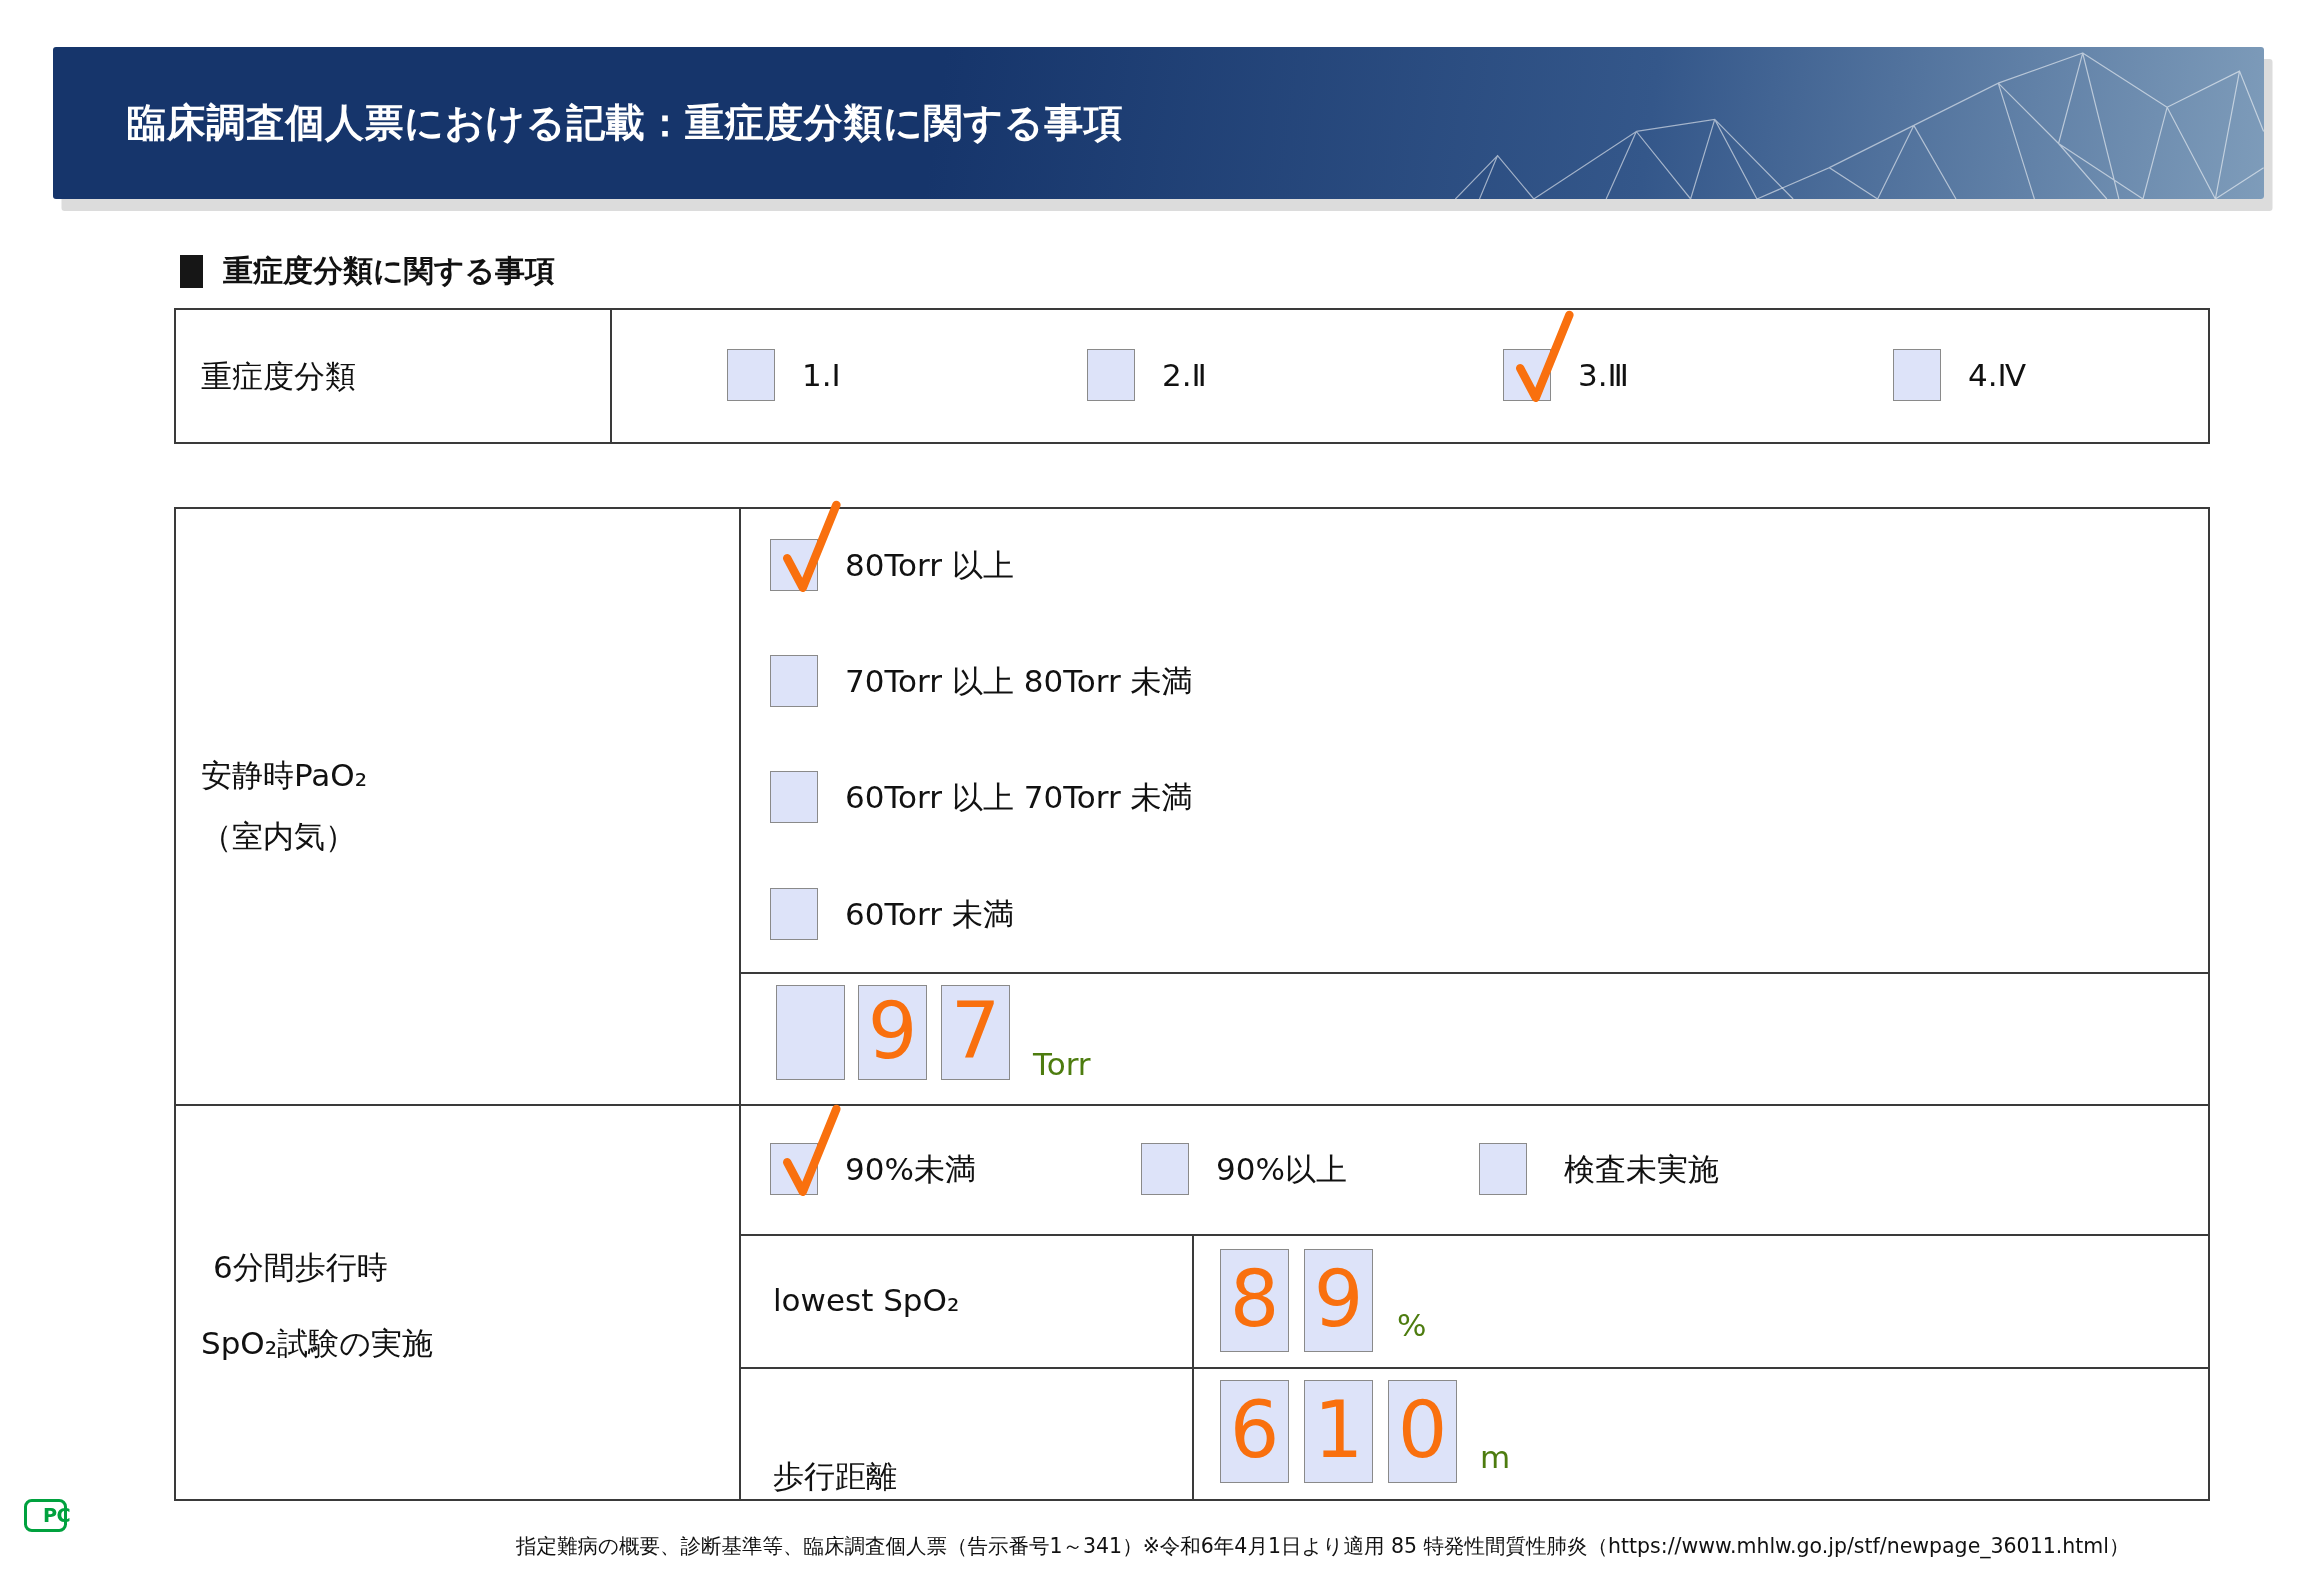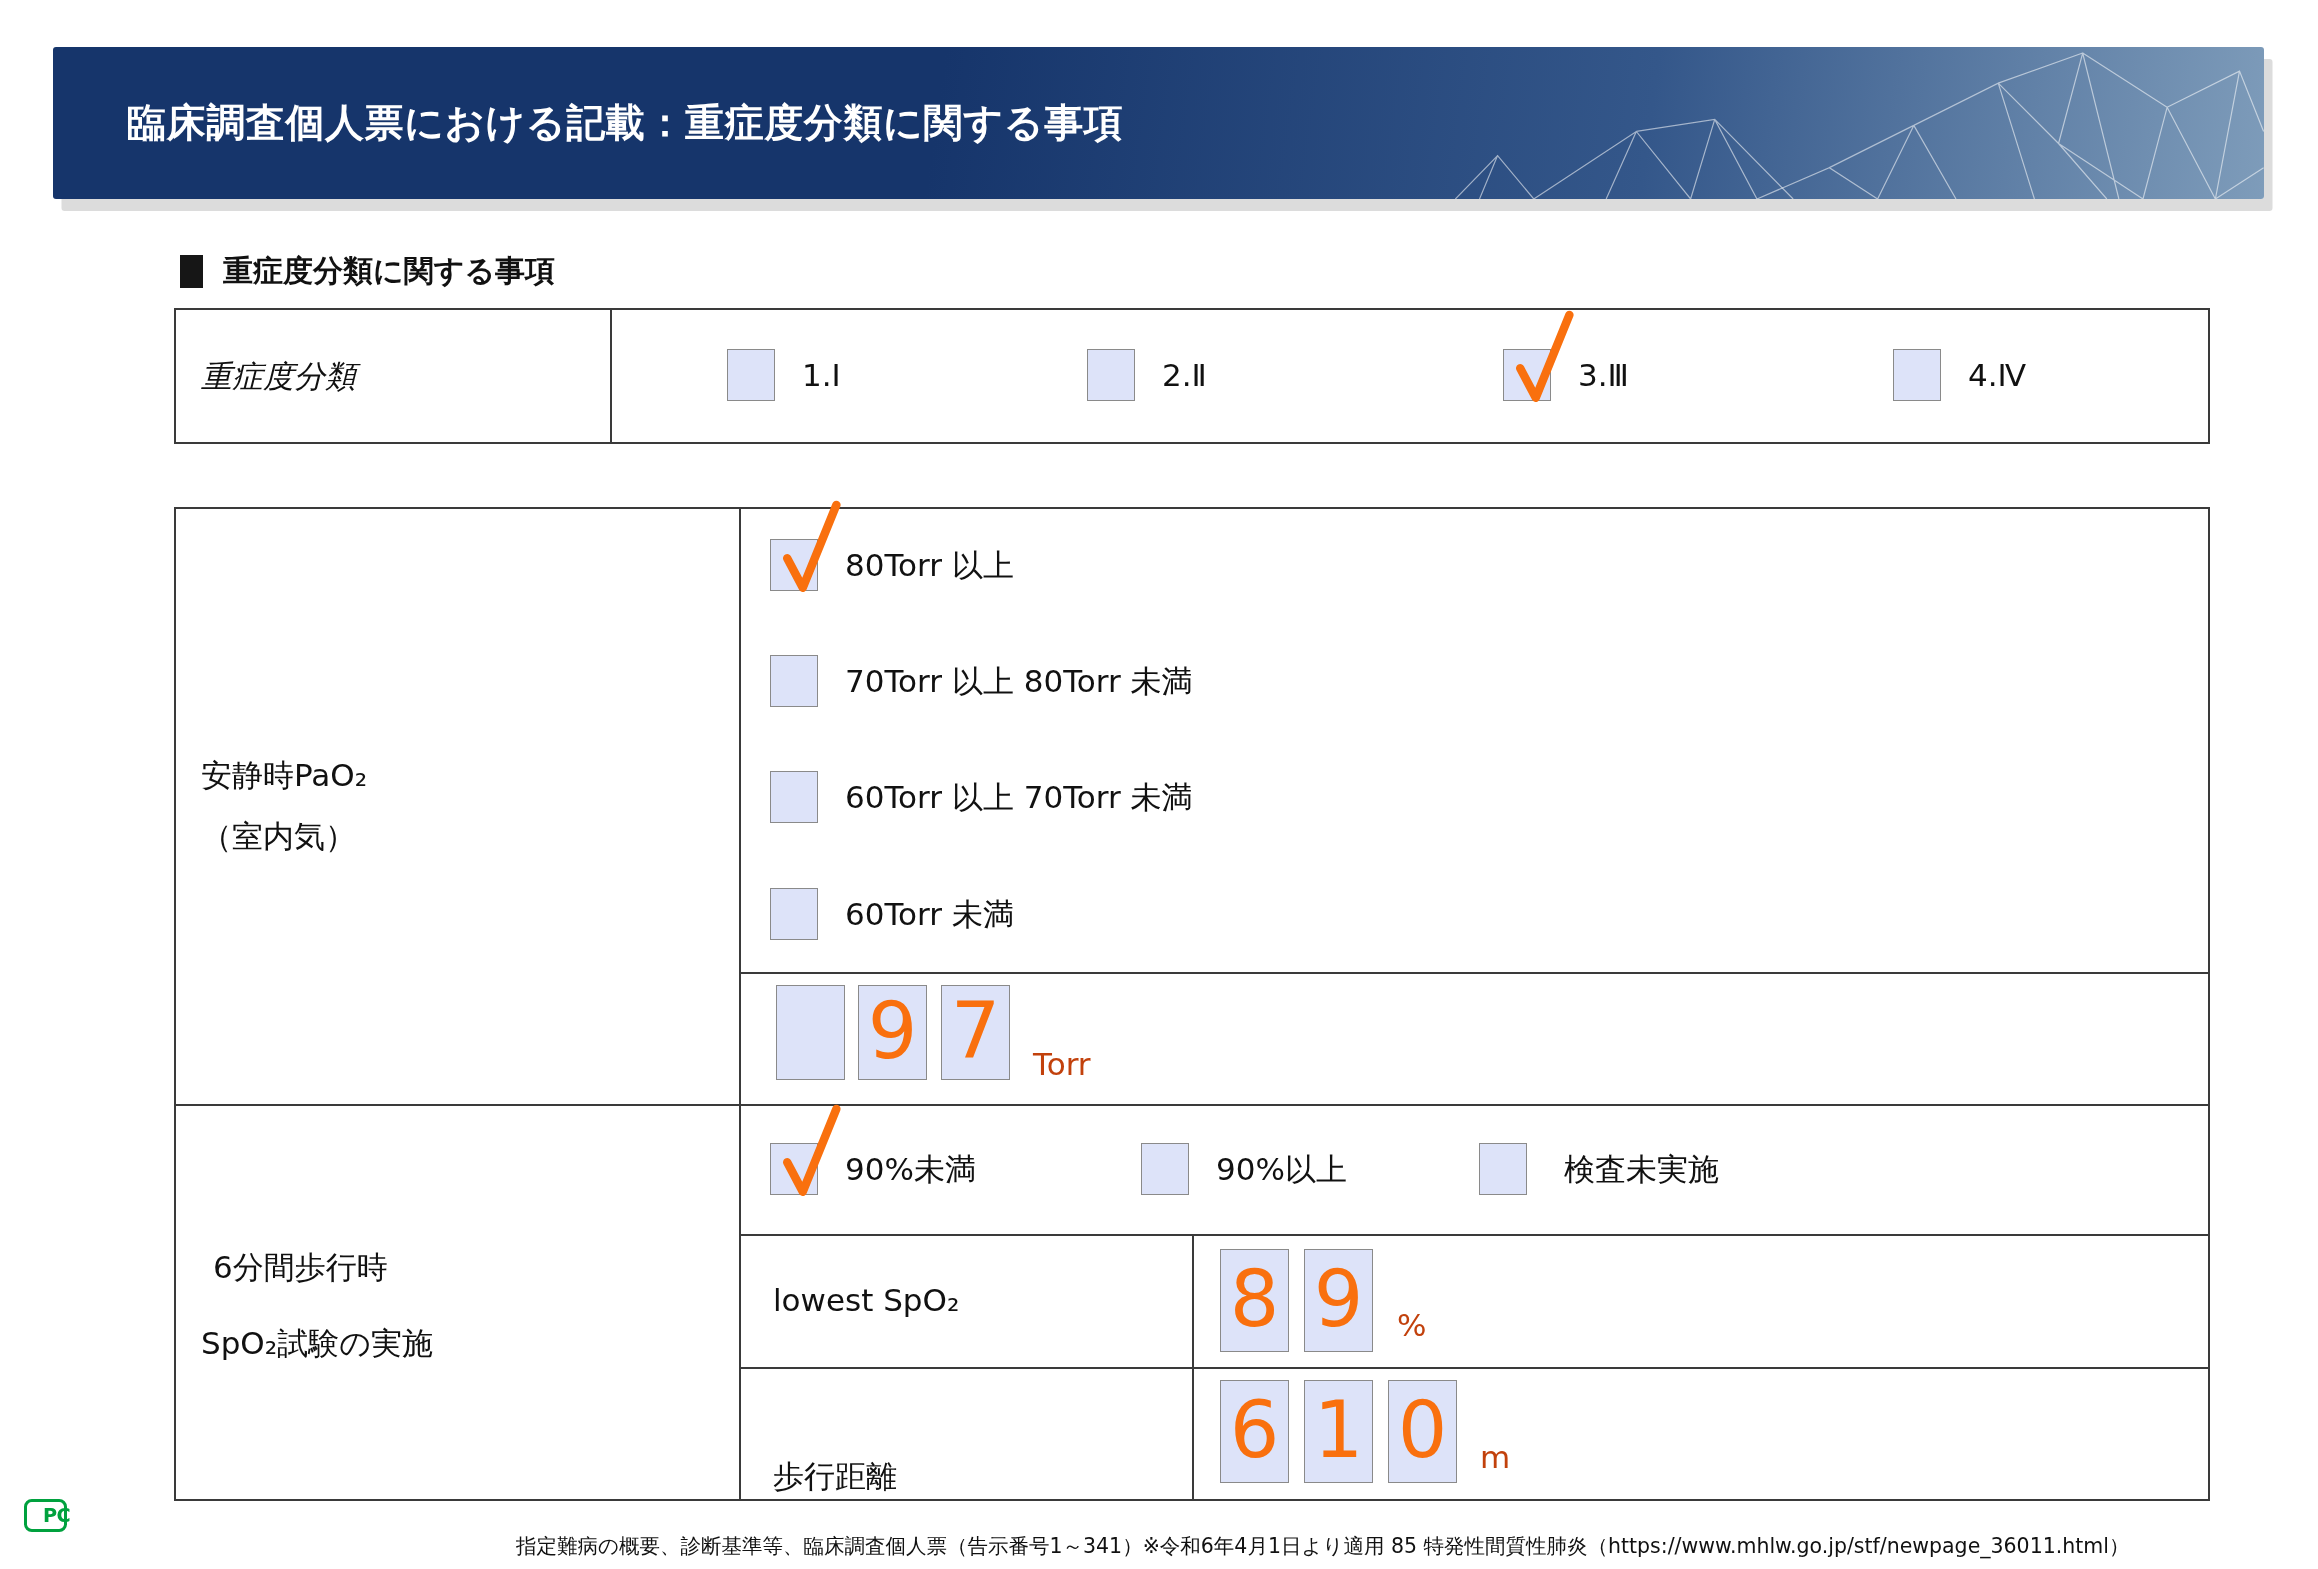--- a/index.html
+++ b/index.html
@@ -26,35 +26,35 @@
   .vline,.hline{position:absolute;background:var(--table-border);}
   .t1-divider{left:434px;top:0;bottom:0;width:1.8px;}
   .t2-divider-main{left:563px;top:0;bottom:0;width:1.8px;}
   .t2-line-digit{top:463px;left:563px;right:0;height:1.8px;}
   .t2-line-row{top:595px;left:0;right:0;height:2.4px;}
   .t2-line-b{top:725px;left:563px;right:0;height:1.8px;}
   .t2-line-c{top:858px;left:563px;right:0;height:1.8px;}
   .t2-divider-sub{left:1016px;top:725px;bottom:0;width:1.8px;}
 
   .cell-label{position:absolute;font-size:31px;color:#111;white-space:nowrap;line-height:42px;}
-  .t1-label{left:25px;top:50%;transform:translateY(-50%);font-style:italic;}
+  .t1-label{left:25px;top:50%;transform:translateY(-50%);}
 
   
   .opt{position:absolute;height:52px;}
   .cb{position:absolute;left:0;top:0;width:48px;height:52px;background:var(--checkbox-fill);
       border:1.8px solid var(--checkbox-border);box-sizing:border-box;}
   .check{position:absolute;left:3.6px;top:-43px;width:72px;height:106px;pointer-events:none;}
   .opt-lbl{position:absolute;left:75px;top:0;line-height:52px;font-size:31px;color:#111;white-space:nowrap;}
 
   
   .digit{position:absolute;width:69px;background:var(--checkbox-fill);border:1.8px solid var(--checkbox-border);
          box-sizing:border-box;text-align:center;color:var(--accent-orange);font-size:78px;}
   .digit-s{height:95px;line-height:91px;}
   .digit-m{height:103px;line-height:98px;}
-  .unit{position:absolute;font-size:31px;color:#c2410c;white-space:nowrap;}
+  .unit{position:absolute;font-size:31px;color:#4d7c0f;white-space:nowrap;}
 
   
   .footer-note{position:absolute;left:516px;top:1532px;font-size:20.5px;color:#111;white-space:nowrap;}
   .logo{position:absolute;left:24px;top:1499px;width:43px;height:33px;border:3px solid var(--logo-green);
         border-radius:7.8px;box-sizing:border-box;display:flex;align-items:center;justify-content:center;padding-left:22px;}
   .logo-text{font-size:19.3px;font-weight:700;color:var(--logo-green);letter-spacing:-0.6px;}
 </style>
 </head>
 <body>
 

